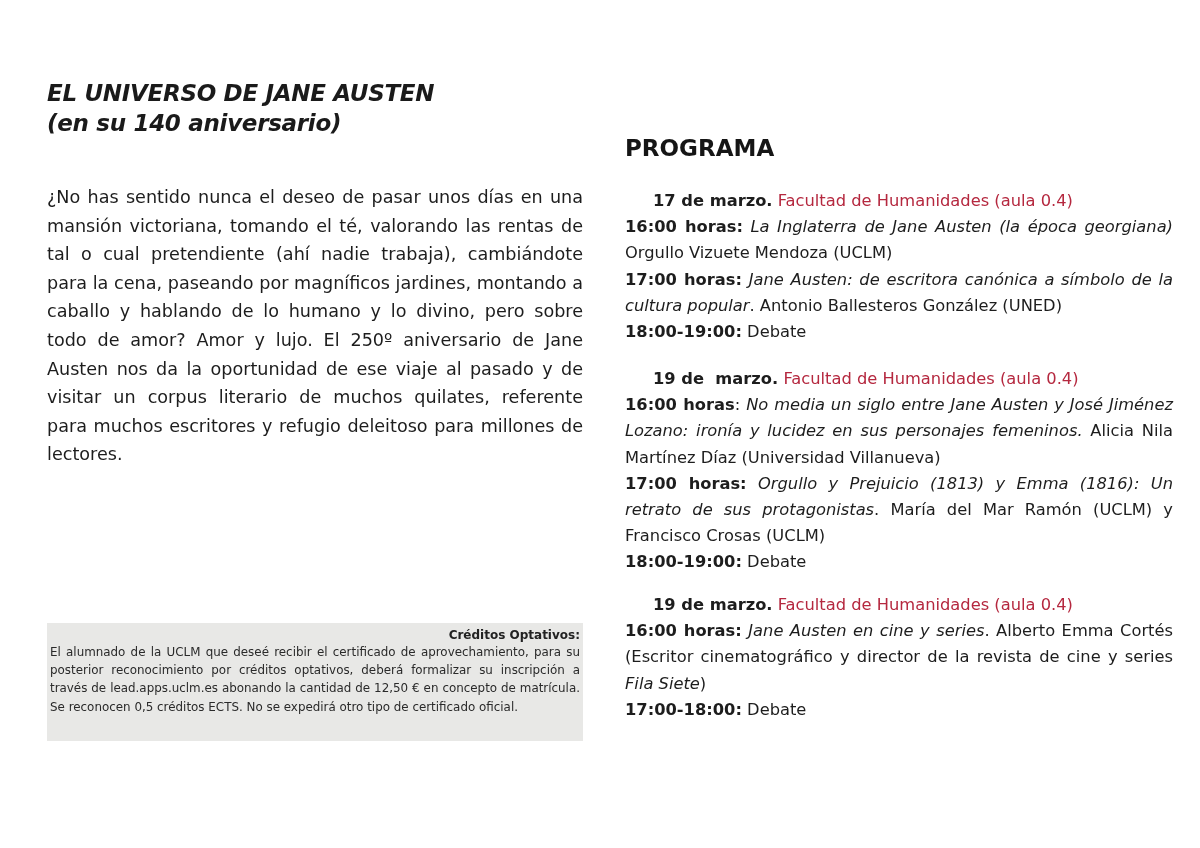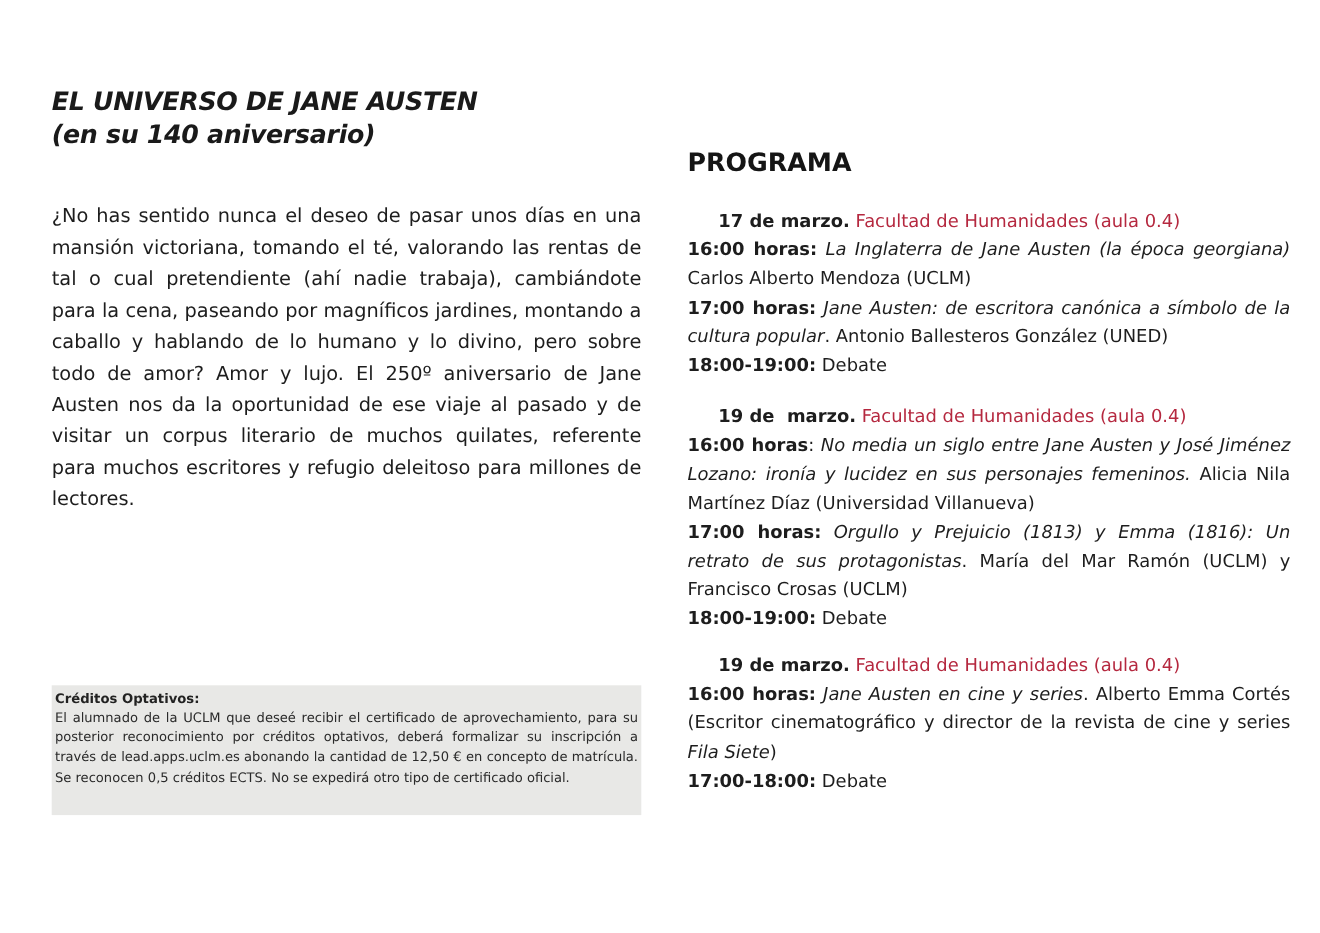--- a/index.html
+++ b/index.html
@@ -55,20 +55,21 @@
       background: #e8e8e6;
       box-sizing: border-box;
       padding: 4px 3px 0 3px;
     }
     .credits-title {
       font-weight: bold;
       font-size: 12px;
       line-height: 16px;
       margin: 0;
       color: #222;
+      text-align: right;
     }
     .credits-text {
       font-size: 11.9px;
       line-height: 18.2px;
       text-align: justify;
       margin: 0;
       color: #2a2a2a;
     }
     .right-col {
       position: absolute;
@@ -133,21 +134,21 @@
   <h2 class="programa-heading">PROGRAMA</h2>
 
   <div class="day" style="top:188px;">
     <p class="day-header">
       <span class="day-date">17 de marzo.</span>
       <span class="venue">Facultad de Humanidades (aula 0.4)</span>
     </p>
     <p class="entry">
       <span class="time-label">16:00 horas:</span>
       <span class="talk-title">La Inglaterra de Jane Austen (la época georgiana)</span>
-      <span class="speaker">Carlos Alberto Mendoza (UCLM)</span>
+      <span class="speaker">Orgullo Vizuete Mendoza (UCLM)</span>
     </p>
     <p class="entry">
       <span class="time-label">17:00 horas:</span>
       <span class="talk-title">Jane Austen: de escritora canónica a símbolo de la cultura popular</span><span class="speaker">. Antonio Ballesteros González (UNED)</span>
     </p>
     <p class="entry">
       <span class="time-label">18:00-19:00:</span>
       <span class="speaker">Debate</span>
     </p>
   </div>

